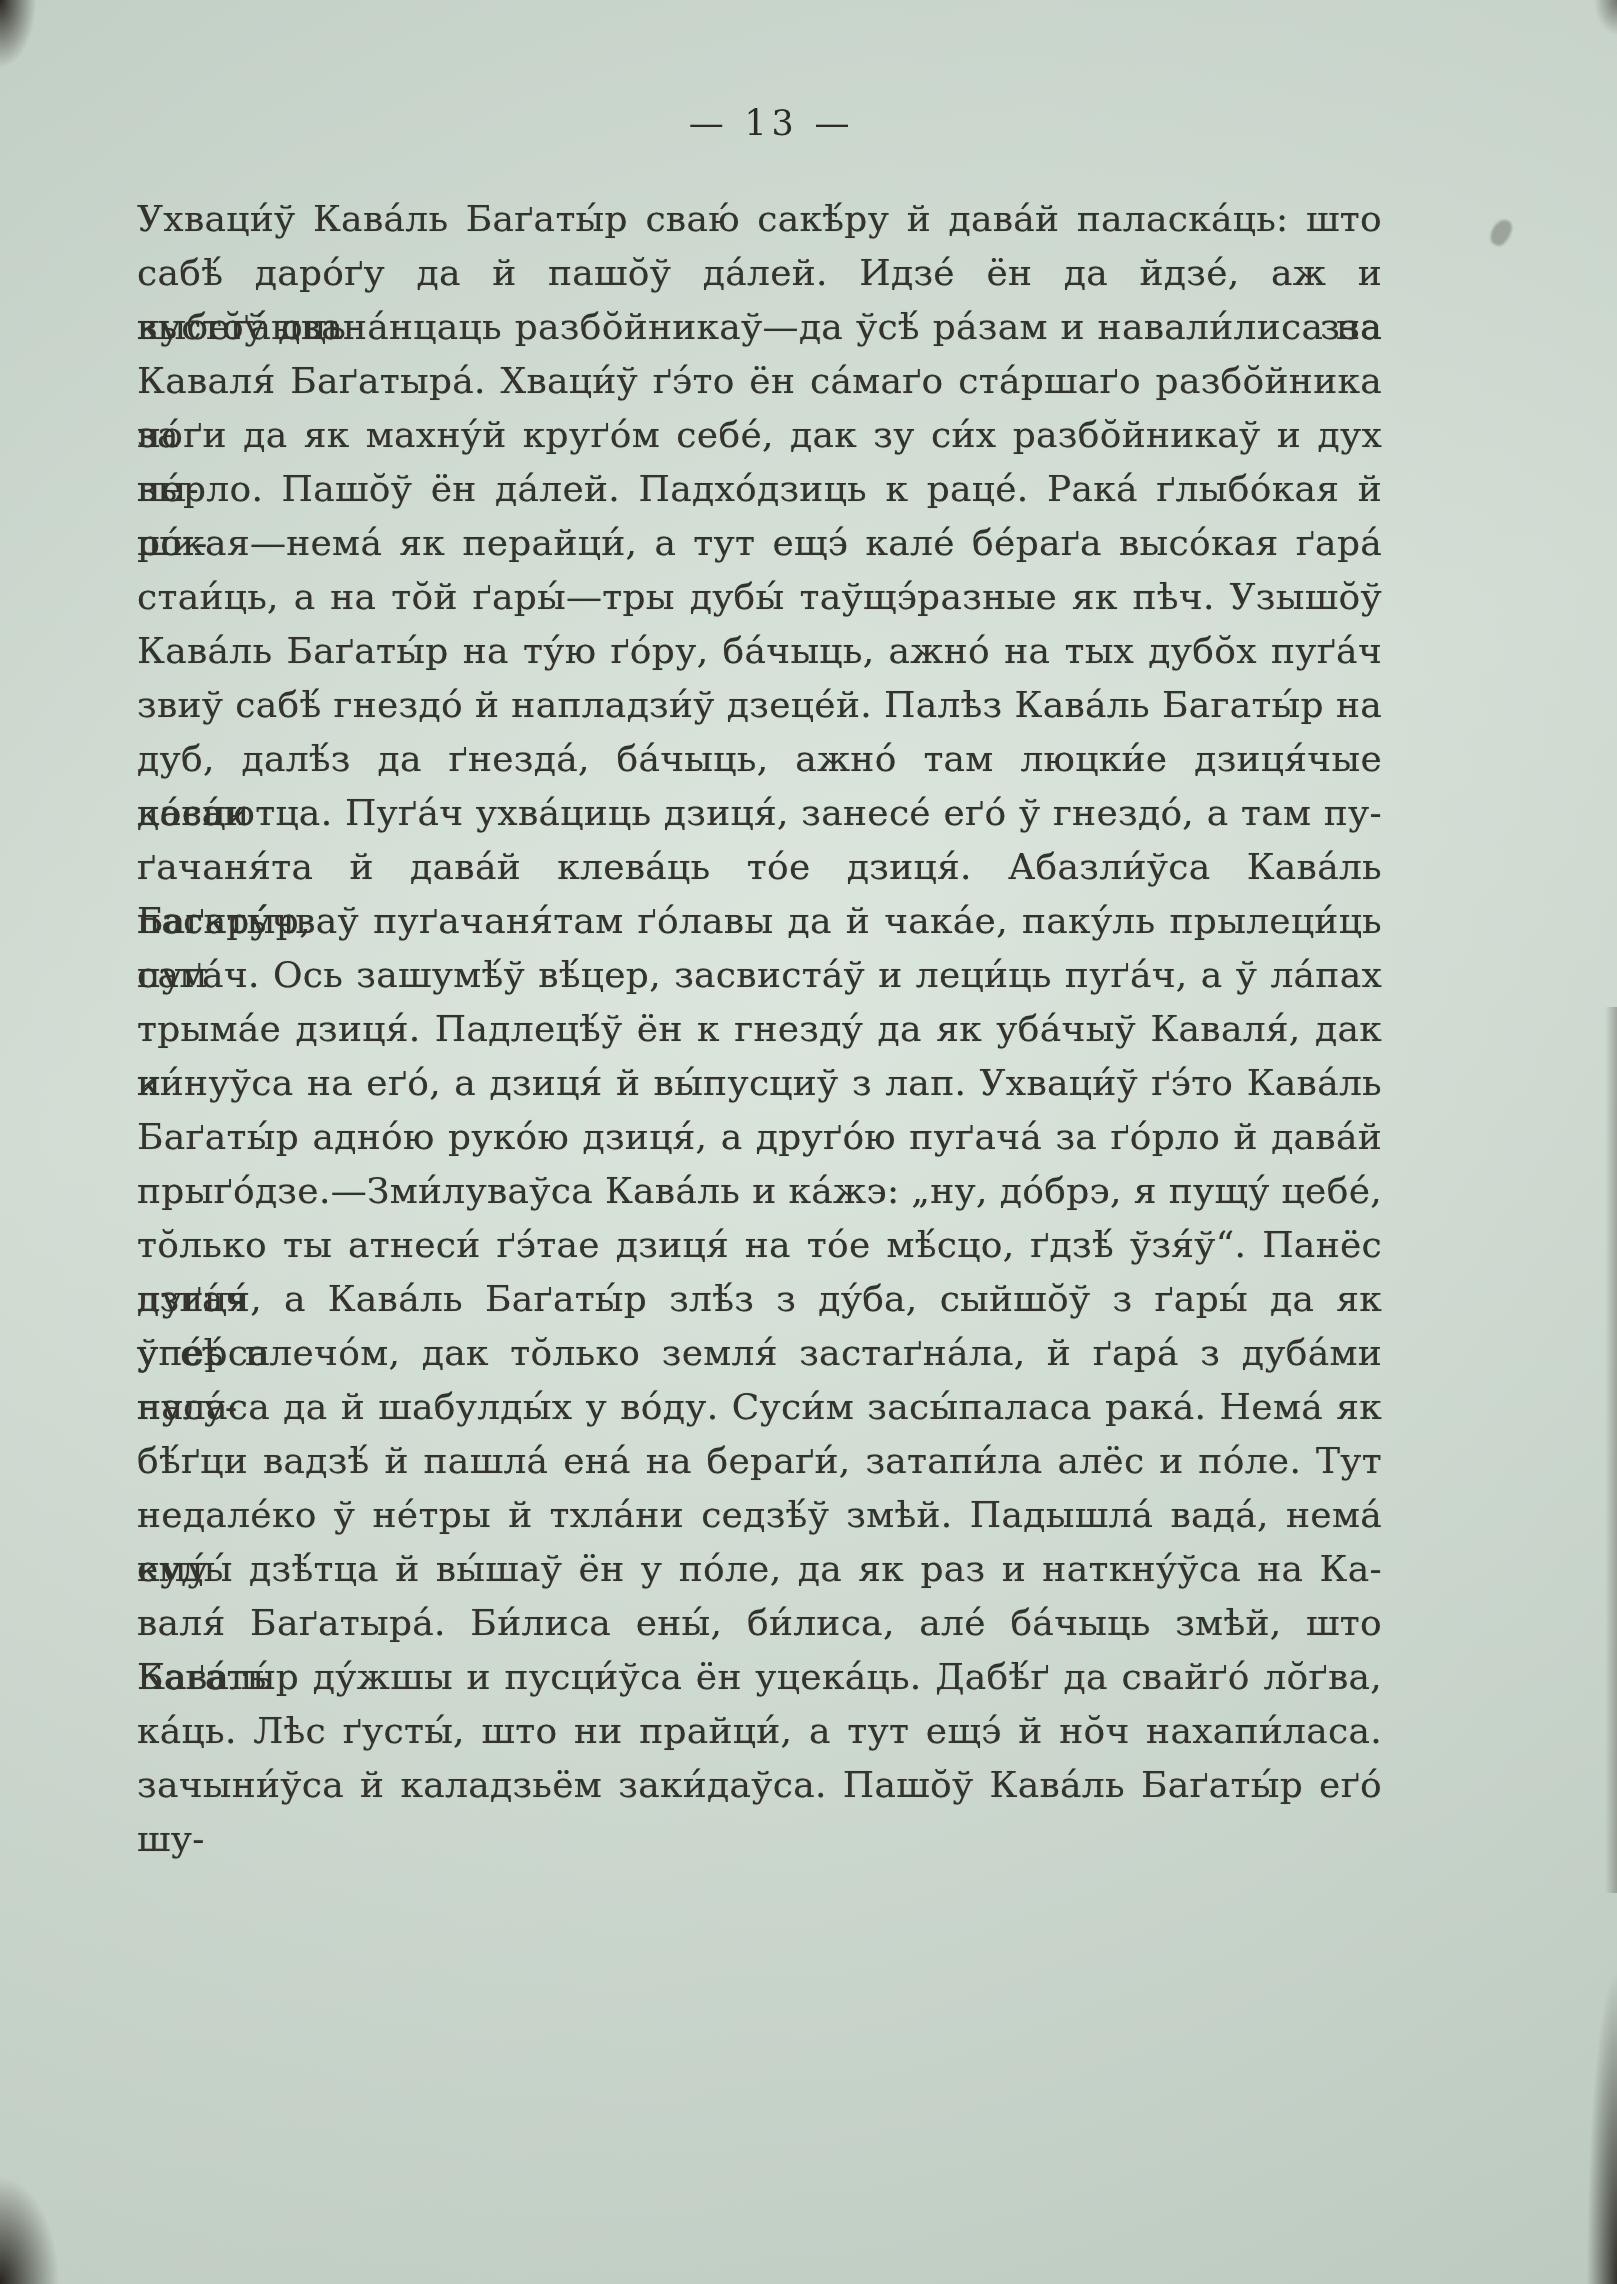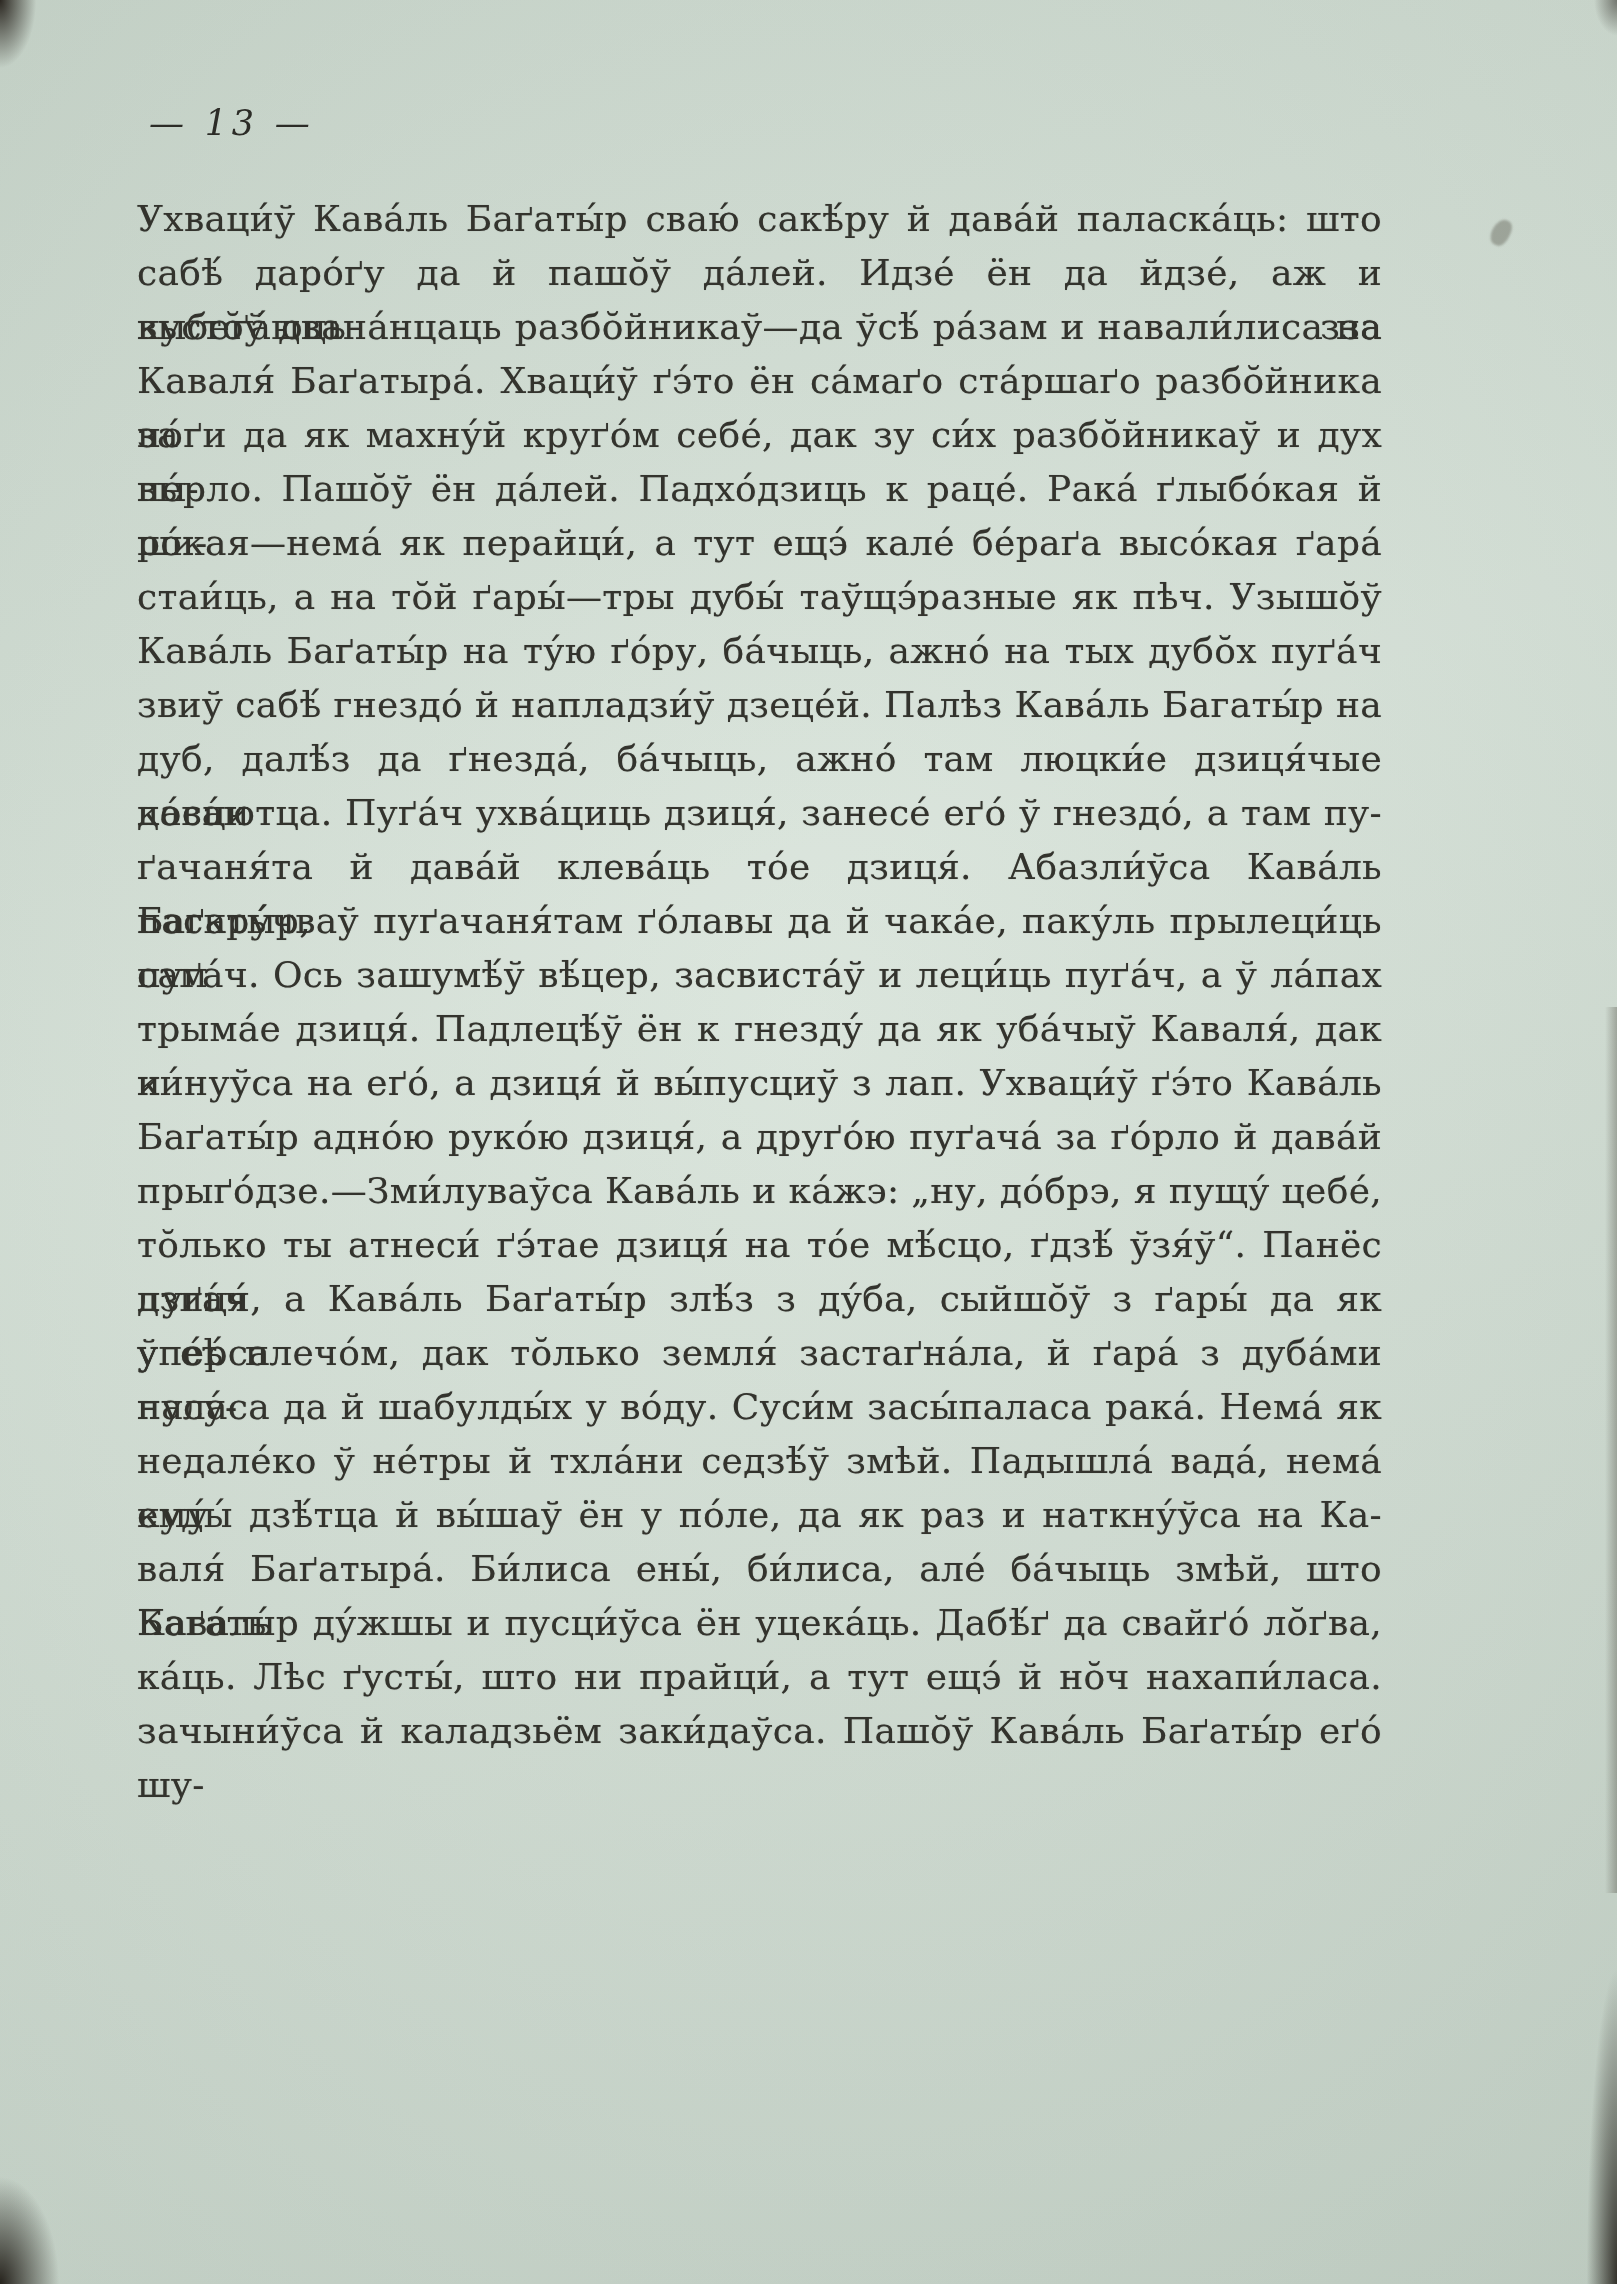--- a/index.html
+++ b/index.html
@@ -24,24 +24,24 @@
     pointer-events: none;
     background:
       radial-gradient(ellipse 120% 100% at 50% 45%, rgba(255,255,255,0.10), rgba(70,90,75,0.14) 95%),
       linear-gradient(160deg, rgba(120,140,125,0.10), rgba(255,255,255,0.05) 40%, rgba(100,120,105,0.12));
   }
   .page-number {
     position: absolute;
     top: 103px;
     left: 149px;
     width: 1245px;
+    text-align: center;
     font-size: 35px;
     letter-spacing: 4.8px;
     color: #2c2c27;
-    font-style: italic;
   }
   .text-block {
     position: absolute;
     top: 192px;
     left: 137px;
     width: 1245px;
   }
   .line {
     height: 54px;
     line-height: 54px;
@@ -108,20 +108,21 @@
       <div class="line">паскру́чваў пуґачаня́там ґо́лавы да й чака́е, паку́ль прылеци́ць сам</div>
       <div class="line">пуґа́ч. Ось зашумѣ́ў вѣ́цер, засвиста́ў и леци́ць пуґа́ч, а ў ла́пах</div>
       <div class="line">трыма́е дзиця́. Падлецѣ́ў ён к гнезду́ да як уба́чыў Каваля́, дак и</div>
       <div class="line">ки́нуўса на еґо́, а дзиця́ й вы́пусциў з лап. Ухваци́ў ґэ́то Кава́ль</div>
       <div class="line">Баґаты́р адно́ю руко́ю дзиця́, а друґо́ю пуґача́ за ґо́рло й дава́й</div>
       <div class="line">прыґо́дзе.—Зми́луваўса Кава́ль и  ка́жэ: „ну, до́брэ, я пущу́ цебе́,</div>
       <div class="line">то̆лько ты атнеси́ ґэ́тае дзиця́ на то́е мѣ́сцо, ґдзѣ́ ўзя́ў“. Панёс пуґа́ч</div>
       <div class="line">дзиця́, а Кава́ль Баґаты́р злѣ́з з ду́ба, сыйшо̆ў з ґары́ да як упе́рса</div>
       <div class="line">ў еѣ́ плечо́м, дак то̆лько земля́ застаґна́ла, й ґара́ з дуба́ми пасу́-</div>
       <div class="line">нуласа да й шабулды́х у во́ду. Суси́м засы́паласа рака́. Нема́ як</div>
+      <div class="line">бѣ́ґци вадзѣ́ й пашла́ ена́ на бераґи́, затапи́ла алёс и по́ле. Тут</div>
       <div class="line">недале́ко ў не́тры й тхла́ни седзѣ́ў змѣй. Падышла́ вада́, нема́ ему́</div>
       <div class="line">куды́ дзѣ́тца й вы́шаў ён у по́ле, да як раз и наткну́ўса на Ка-</div>
       <div class="line">валя́ Баґатыра́. Би́лиса ены́, би́лиса, але́ ба́чыць змѣй, што Кава́ль</div>
       <div class="line">Баґаты́р ду́жшы и пусци́ўса ён уцека́ць. Дабѣ́ґ да свайґо́ ло̆ґва,</div>
       <div class="line">ка́ць. Лѣс ґусты́, што ни прайци́, а тут ещэ́ й но̆ч нахапи́ласа.</div>
       <div class="line">зачыни́ўса й каладзьём заки́даўса. Пашо̆ў Кава́ль Баґаты́р еґо́ шу-</div>
     </div>
 
   <div class="artifact corner-tl"></div>
   <div class="artifact corner-tr"></div>

